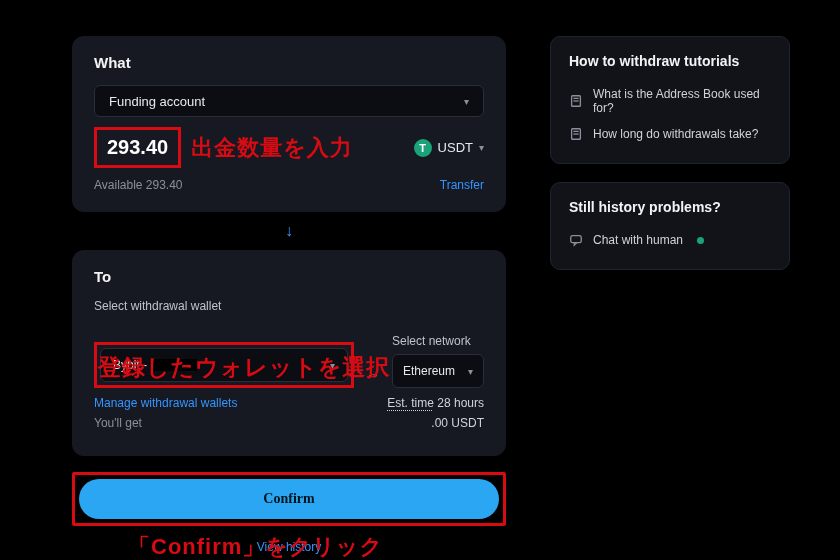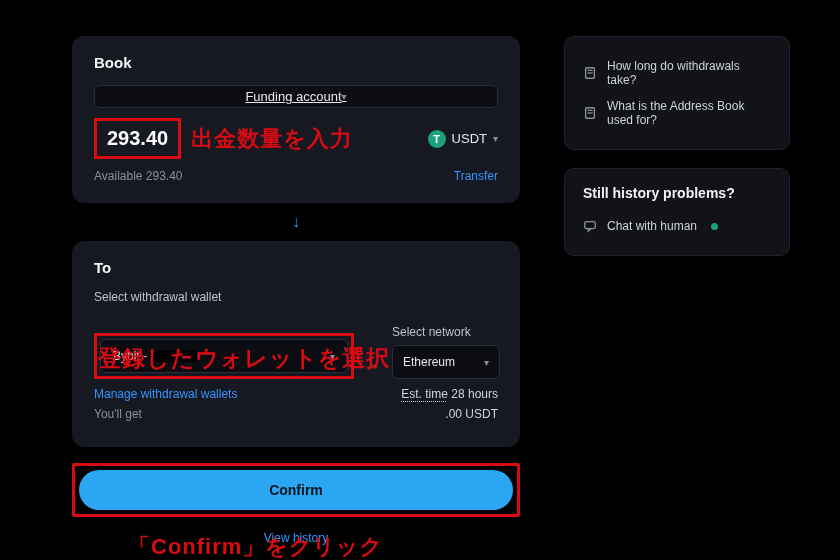--- a/index.html
+++ b/index.html
@@ -22,29 +22,28 @@
     position: relative;
   }
   .card.to-card { padding-bottom: 26px; }
   .card-title {
     font-size: 15px; font-weight: 600; color: #f2f3f5; margin-bottom: 14px;
   }
   .select-box, .select-small {
     background: #0b0d12;
     border: 1px solid #2a2e3a;
     border-radius: 6px;
-    height: 23px;
+    height: 32px;
     display: flex;
     align-items: center;
     padding: 0 14px;
     font-size: 13px;
     color: #e6e8ec;
-    justify-content: center;
+    justify-content: space-between;
     cursor: pointer;
-    text-decoration: underline;
   }
   .amount-row {
     display: flex; align-items: center; gap: 10px; margin-top: 10px;
   }
   .amount-box {
     border: 3px solid #d90b12;
     padding: 6px 10px;
     font-size: 20px;
     font-weight: 700;
     color: #fff;
@@ -97,21 +96,21 @@
     color: #e6e8ec;
     justify-content: space-between;
   }
   .wallet-masked { display:flex; align-items:center; gap:6px;}
   .mask-block { width: 44px; height: 12px; background: #000; }
   .swap-icon { color:#8a8f99; font-size:14px; padding: 0 2px 6px; }
   .net-select {
     background: #0b0d12;
     border: 1px solid #2a2e3a;
     border-radius: 6px;
-    height: 34px; width: 108px;
+    height: 34px; width: 92px;
     display: flex;
     align-items: center;
     padding: 0 10px;
     font-size: 12px;
     justify-content: space-between;
   }
   .to-sub-rows {
     margin-top: 8px;
     display: flex; flex-direction: column; gap: 6px;
     font-size: 12px; color: #8a8f99; text-align: center;
@@ -131,20 +130,21 @@
     padding: 4px;
     border-radius: 2px;
   }
   .confirm-btn {
     background: #2aa6f2;
     height: 40px;
     border-radius: 20px;
     display:flex; align-items:center; justify-content:center;
     color:#05151f; font-size:14px; font-weight:600;
     cursor:pointer;
+    font-family:Liberation Serif, serif;
   }
   .view-history {
     text-align:center; color:#3395ff; font-size:12px; margin-top:14px;
   }
   .anno-confirm {
     position:absolute; left:128px; top:532px;
     color:#d90b12; font-weight:800; font-size:22px;
     font-family:"Hiragino Sans","Yu Gothic","Meiryo",sans-serif;
     letter-spacing:1px;
   }
@@ -172,21 +172,21 @@
   .strike { position:relative; }
   .side-col .side-card + .side-card { margin-top: 0px;}
 </style>
 </head>
 <body>
 
 <div class="layout">
   <div class="main-col">
 
     <div class="card">
-      <div class="card-title">Book</div>
+      <div class="card-title">What</div>
 
       <div class="select-box">
         <span>Funding account</span>
         <span class="chev">▾</span>
       </div>
 
       <div class="amount-row">
         <div class="amount-box">
           <span>293.40</span>
         </div>
@@ -255,39 +255,40 @@
     <div class="confirm-wrap">
       <div class="confirm-btn">
         <span>Confirm</span>
       </div>
     </div>
     <div class="view-history">View history</div>
   </div>
 
   <div class="side-col">
     <div class="side-card">
+      <div class="side-title">How to withdraw tutorials</div>
+      <div class="tut-item">
+        <span class="tut-icon">
+            <svg viewBox="0 0 16 16" width="14" height="14">
+              <rect x="3" y="2" width="10" height="12" rx="1"></rect>
+              <line x1="5" y1="5" x2="11" y2="5"></line>
+              <line x1="5" y1="8" x2="11" y2="8"></line>
+            </svg>
+          </span>
+        <span>What is the Address Book used for?</span>
+      </div>
       <div class="tut-item">
         <span class="tut-icon">
             <svg viewBox="0 0 16 16" width="14" height="14">
               <rect x="3" y="2" width="10" height="12" rx="1"></rect>
               <line x1="5" y1="5" x2="11" y2="5"></line>
               <line x1="5" y1="8" x2="11" y2="8"></line>
             </svg>
           </span>
         <span>How long do withdrawals take?</span>
-      </div>
-      <div class="tut-item">
-        <span class="tut-icon">
-            <svg viewBox="0 0 16 16" width="14" height="14">
-              <rect x="3" y="2" width="10" height="12" rx="1"></rect>
-              <line x1="5" y1="5" x2="11" y2="5"></line>
-              <line x1="5" y1="8" x2="11" y2="8"></line>
-            </svg>
-          </span>
-        <span>What is the Address Book used for?</span>
       </div>
     </div>
 
     <div class="side-card">
       <div class="side-title">Still history problems?</div>
       <div class="chat-item">
         <span class="chat-icon">
             <svg viewBox="0 0 16 16" width="14" height="14">
               <rect x="2" y="3" width="12" height="8" rx="2"></rect>
               <path d="M6 11 L6 14 L9 11"></path>

